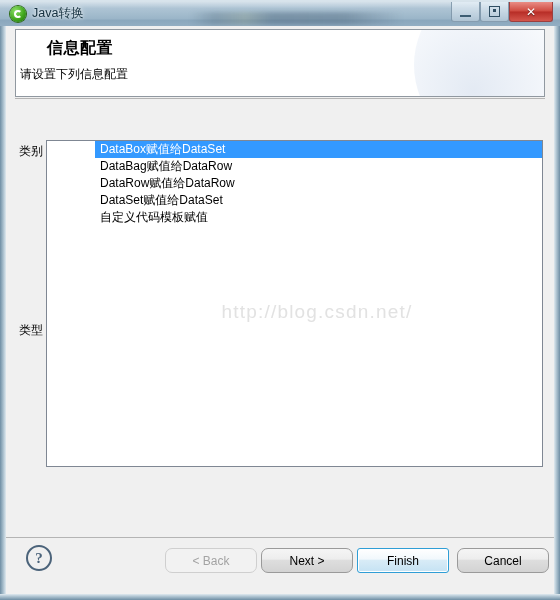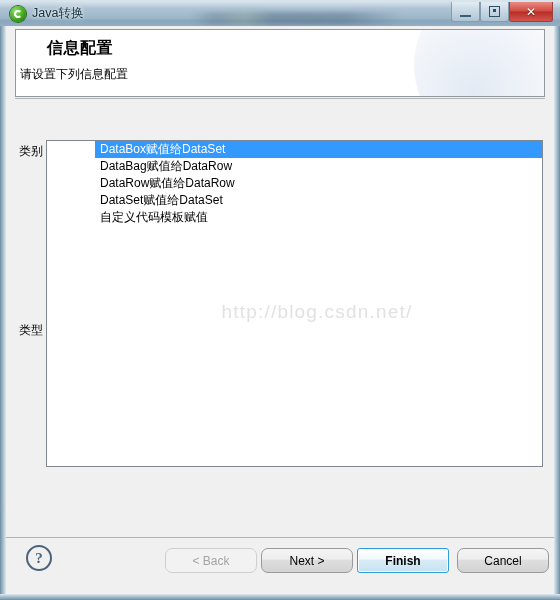--- a/index.html
+++ b/index.html
@@ -310,21 +310,21 @@
     cursor: default;
   }
   .btn.default {
     border: 1px solid #2f9ed6;
     border-radius: 3px;
     background: linear-gradient(to bottom, #ffffff 0%, #f1f8fc 45%, #d9ecf7 47%, #c5e2f3 100%);
     box-shadow: inset 0 0 0 1px #ffffff;
   }
   #btn-back   { left: 159px; width: 92px; }
   #btn-next   { left: 255px; width: 92px; }
-  #btn-finish { left: 351px; width: 92px; font-weight: bold; }
+  #btn-finish { left: 351px; width: 92px; }
   #btn-cancel { left: 451px; width: 92px; }
 </style>
 </head>
 <body>
 
 <div id="window">
 
   <div id="titlebar">
     <div class="glassblur"></div>
     <div class="glassblur2"></div>

